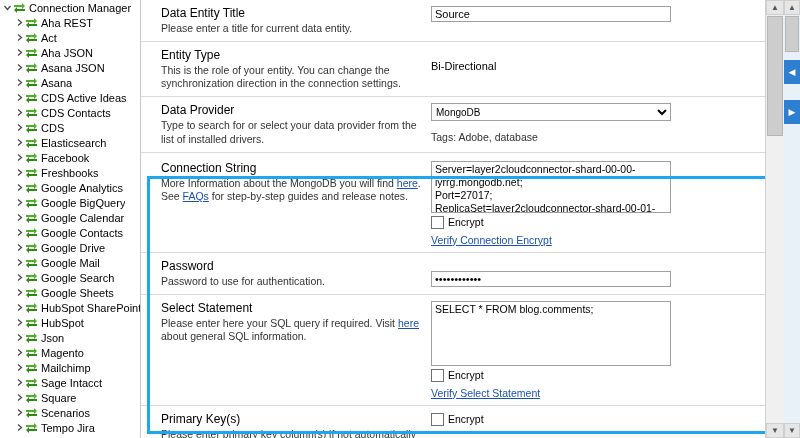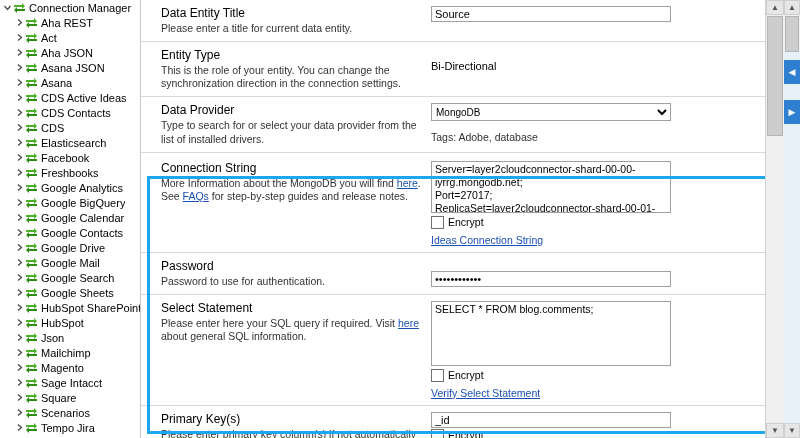--- a/index.html
+++ b/index.html
@@ -562,35 +562,35 @@
             <svg width="11" height="11" viewBox="0 0 11 11">
               <path d="M4 2.5 L7.5 5.5 L4 8.5" fill="none" stroke="#4a4a4a" stroke-width="1.3"></path>
             </svg>
           </span>
           <span class="node-icon">
             <svg width="13" height="12" viewBox="0 0 13 12">
               <path d="M1 3 L9 3 L9 1 L12 4 L9 7 L9 5 L1 5 Z" fill="#4caf27"></path>
               <path d="M12 9 L4 9 L4 11 L1 8 L4 5 L4 7 L12 7 Z" fill="#2e8b12"></path>
             </svg>
           </span>
+          <span class="tree-label">Magento</span>
+        </div>
+        <div class="tree-item">
+          <span class="expander">
+            <svg width="11" height="11" viewBox="0 0 11 11">
+              <path d="M4 2.5 L7.5 5.5 L4 8.5" fill="none" stroke="#4a4a4a" stroke-width="1.3"></path>
+            </svg>
+          </span>
+          <span class="node-icon">
+            <svg width="13" height="12" viewBox="0 0 13 12">
+              <path d="M1 3 L9 3 L9 1 L12 4 L9 7 L9 5 L1 5 Z" fill="#4caf27"></path>
+              <path d="M12 9 L4 9 L4 11 L1 8 L4 5 L4 7 L12 7 Z" fill="#2e8b12"></path>
+            </svg>
+          </span>
           <span class="tree-label">Mailchimp</span>
-        </div>
-        <div class="tree-item">
-          <span class="expander">
-            <svg width="11" height="11" viewBox="0 0 11 11">
-              <path d="M4 2.5 L7.5 5.5 L4 8.5" fill="none" stroke="#4a4a4a" stroke-width="1.3"></path>
-            </svg>
-          </span>
-          <span class="node-icon">
-            <svg width="13" height="12" viewBox="0 0 13 12">
-              <path d="M1 3 L9 3 L9 1 L12 4 L9 7 L9 5 L1 5 Z" fill="#4caf27"></path>
-              <path d="M12 9 L4 9 L4 11 L1 8 L4 5 L4 7 L12 7 Z" fill="#2e8b12"></path>
-            </svg>
-          </span>
-          <span class="tree-label">Magento</span>
         </div>
         <div class="tree-item">
           <span class="expander">
             <svg width="11" height="11" viewBox="0 0 11 11">
               <path d="M4 2.5 L7.5 5.5 L4 8.5" fill="none" stroke="#4a4a4a" stroke-width="1.3"></path>
             </svg>
           </span>
           <span class="node-icon">
             <svg width="13" height="12" viewBox="0 0 13 12">
               <path d="M1 3 L9 3 L9 1 L12 4 L9 7 L9 5 L1 5 Z" fill="#4caf27"></path>
@@ -705,21 +705,21 @@
       </div>
       <div class="right">
         <textarea class="ta" rows="4" style="height: 52px;">Server=layer2cloudconnector-shard-00-00-iyrrg.mongodb.net;
 Port=27017;
 ReplicaSet=layer2cloudconnector-shard-00-01-</textarea>
         <div class="chk-row">
           <span class="chk-box"></span>
           <span>Encrypt</span>
         </div>
         <div class="link-row">
-          <a>Ideas Connection String</a>
+          <a>Verify Connection Encrypt</a>
         </div>
       </div>
     </div>
 
     <div class="section">
       <div class="left">
         <div class="field-title">Password</div>
         <div class="field-desc">Password to use for authentication.</div>
       </div>
       <div class="right">
@@ -747,21 +747,20 @@
         </div>
       </div>
     </div>
 
     <div class="section" style="border-bottom:none">
       <div class="left">
         <div class="field-title">Primary Key(s)</div>
         <div class="field-desc">Please enter primary key column(s) if not automatically set e.g. Col1, Col2 and verify.</div>
       </div>
       <div class="right">
-        <input class="txt" value="_id" style="">
         <div class="chk-row">
           <span class="chk-box"></span>
           <span>Encrypt</span>
         </div>
       </div>
     </div>
 
     <div class="highlight-box" style="left:6px; top:176px; width:634px; height:258px;"></div>
   </div>
 

